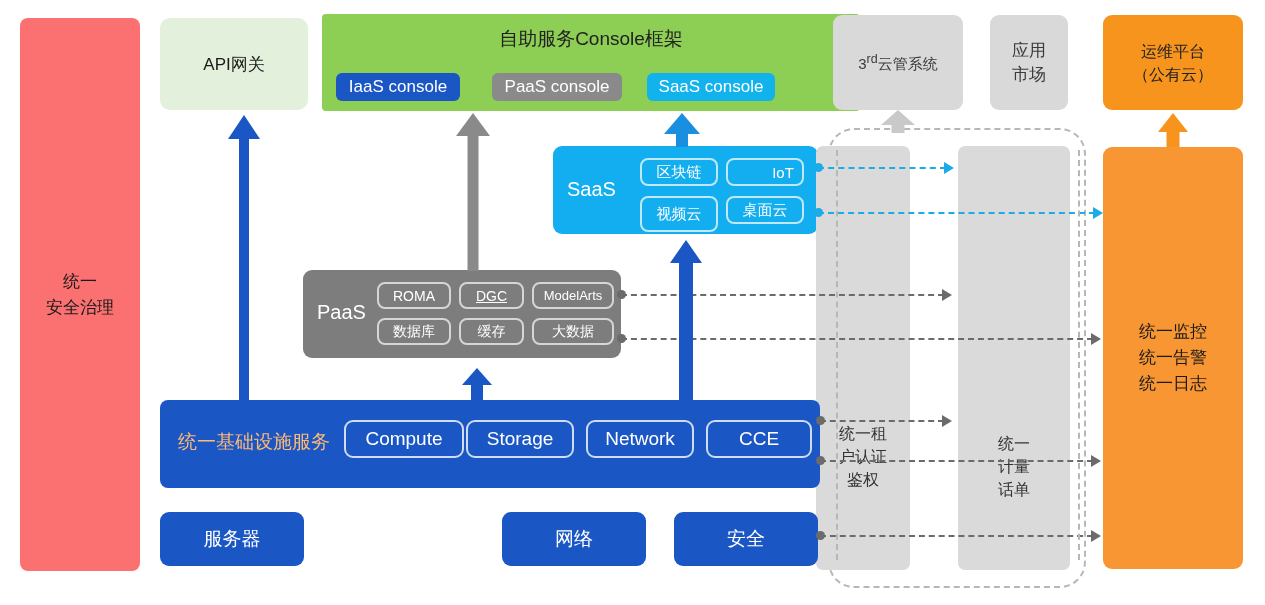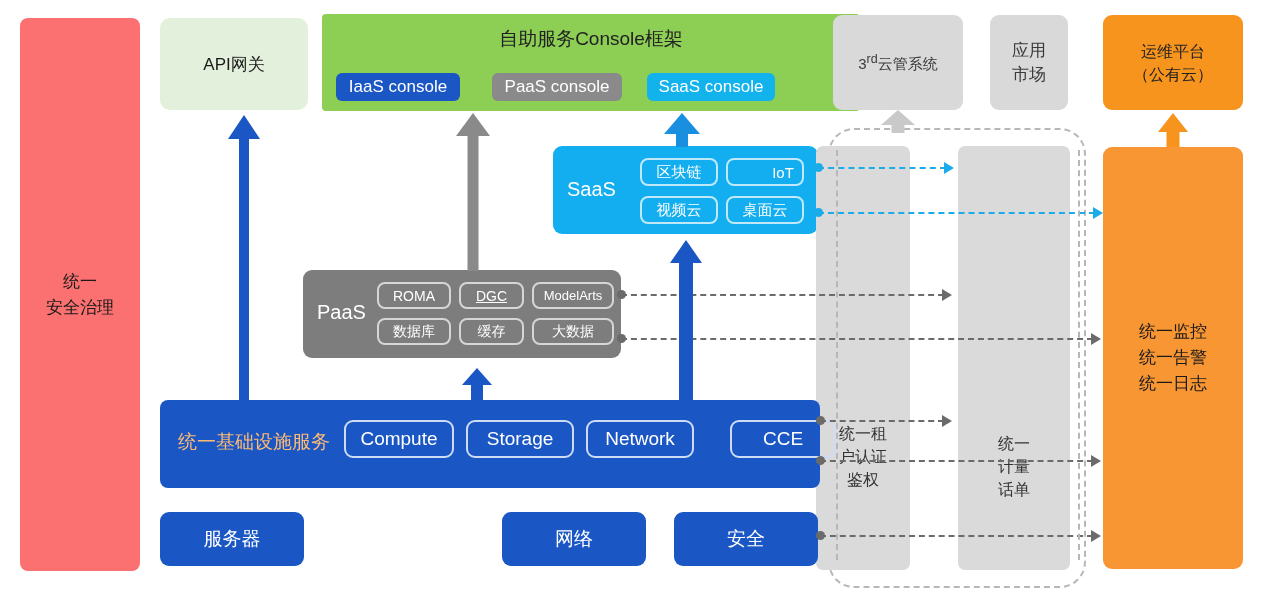--- a/index.html
+++ b/index.html
@@ -29,42 +29,42 @@
   #third-cloud{left:833px;top:15px;width:130px;height:95px;background:#d9d9d9;border-radius:9px;color:#3b3b3b;font-size:15px;}
   #app-market{left:990px;top:15px;width:78px;height:95px;background:#d9d9d9;border-radius:9px;color:#3b3b3b;font-size:17px;line-height:24px;}
   #ops-platform{left:1103px;top:15px;width:140px;height:95px;background:#f7941e;border-radius:9px;color:#222;font-size:16px;line-height:23px;}
 
   
   #saas-layer{left:553px;top:146px;width:265px;height:88px;background:#12aeef;border-radius:9px;}
   #saas-label{position:absolute;left:14px;top:32px;color:#fff;font-size:20px;}
   .saas-chip{border:2px solid #bfe9fb;color:#fff;font-size:15px;background:transparent;border-radius:8px;}
   #saas-blockchain{left:640px;top:158px;width:78px;height:28px;}
   #saas-iot{left:726px;top:158px;width:78px;height:28px;padding-left:36px;}
-  #saas-video{left:640px;top:196px;width:78px;height:28px;}
+  #saas-video{left:640px;top:196px;width:78px;height:36px;}
   #saas-desktop{left:726px;top:196px;width:78px;height:28px;}
 
   
   #paas-layer{left:303px;top:270px;width:318px;height:88px;background:#7d7d7d;border-radius:9px;}
   #paas-label{position:absolute;left:14px;top:31px;color:#fff;font-size:20px;}
   .paas-chip{border:2px solid #d6d6d6;color:#fff;font-size:14px;background:transparent;border-radius:8px;}
   #paas-roma{left:377px;top:282px;width:74px;height:27px;}
   #paas-dgc{left:459px;top:282px;width:65px;height:27px;text-decoration:underline;}
   #paas-modelarts{left:532px;top:282px;width:82px;height:27px;font-size:13px;}
   #paas-db{left:377px;top:318px;width:74px;height:27px;}
   #paas-cache{left:459px;top:318px;width:65px;height:27px;}
   #paas-bigdata{left:532px;top:318px;width:82px;height:27px;}
 
   
   #infra-bar{left:160px;top:400px;width:660px;height:88px;background:#1a56c4;border-radius:8px;}
   #infra-label{position:absolute;left:18px;top:29px;color:#fdba74;font-size:19px;}
   .infra-chip{border:2px solid #cfdcf5;color:#fff;font-size:19px;background:transparent;border-radius:9px;}
-  #infra-compute{left:344px;top:420px;width:110px;height:38px;text-align:right;}
+  #infra-compute{left:344px;top:420px;width:120px;height:38px;text-align:right;}
   #infra-storage{left:466px;top:420px;width:108px;height:38px;}
   #infra-network{left:586px;top:420px;width:108px;height:38px;}
-  #infra-cce{left:706px;top:420px;width:106px;height:38px;margin-left:24px;}
+  #infra-cce{left:706px;top:420px;width:106px;height:38px;}
 
   
   .res-box{background:#1a56c4;color:#fff;font-size:19px;border-radius:9px;height:54px;width:144px;top:512px;}
   #res-server{left:160px;}
   #res-storage{left:330px;}
   #res-network{left:502px;}
   #res-security{left:674px;}
 
   
   #shared-dashed{position:absolute;left:828px;top:128px;width:258px;height:460px;

